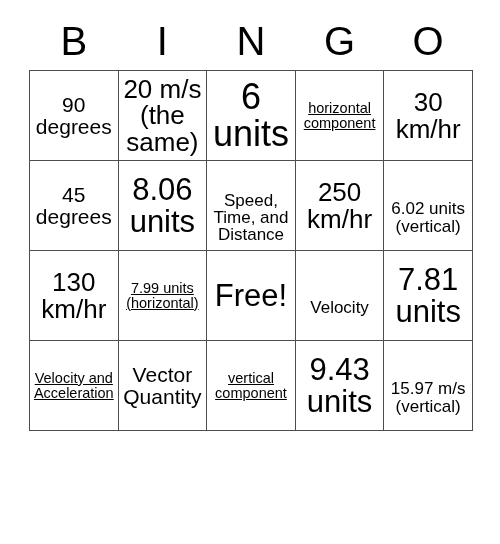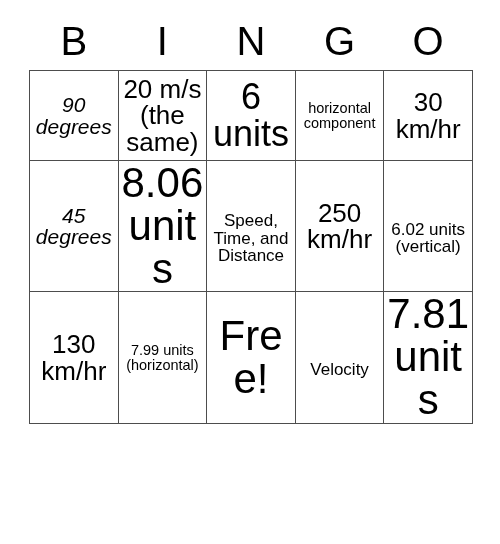--- a/index.html
+++ b/index.html
@@ -45,25 +45,25 @@
     text-align: center;
     overflow: hidden;
     word-wrap: break-word;
   }
   .cell-text {
     display: block;
     line-height: 1.02;
   }
   
   .fs-xxl { font-size: 36px; }
-  .fs-xl  { font-size: 42px; }
+  .fs-xl  { font-size: 31px; }
   .fs-l   { font-size: 26px; }
-  .fs-m   { font-size: 21px; font-style: italic; }
+  .fs-m   { font-size: 21px; }
   .fs-s   { font-size: 17px; margin-top: 24px; }
-  .fs-xs  { font-size: 14.5px; }
+  .fs-xs  { font-size: 14.5px; text-decoration: underline; }
 </style>
 </head>
 <body>
 
 <div id="card">
   <table class="bingo">
     <colgroup>
       <col>
         <col>
         <col>
@@ -124,15 +124,32 @@
           <td>
             <span class="cell-text fs-xl">Free!</span>
           </td>
           <td>
             <span class="cell-text fs-s">Velocity</span>
           </td>
           <td>
             <span class="cell-text fs-xl">7.81 units</span>
           </td>
         </tr>
+        <tr>
+          <td>
+            <span class="cell-text fs-xs">Velocity and Acceleration</span>
+          </td>
+          <td>
+            <span class="cell-text fs-m">Vector Quantity</span>
+          </td>
+          <td>
+            <span class="cell-text fs-xs">vertical component</span>
+          </td>
+          <td>
+            <span class="cell-text fs-xl">9.43 units</span>
+          </td>
+          <td>
+            <span class="cell-text fs-s">15.97 m/s (vertical)</span>
+          </td>
+        </tr>
       </tbody>
   </table>
 </div>
 
 </body></html>

